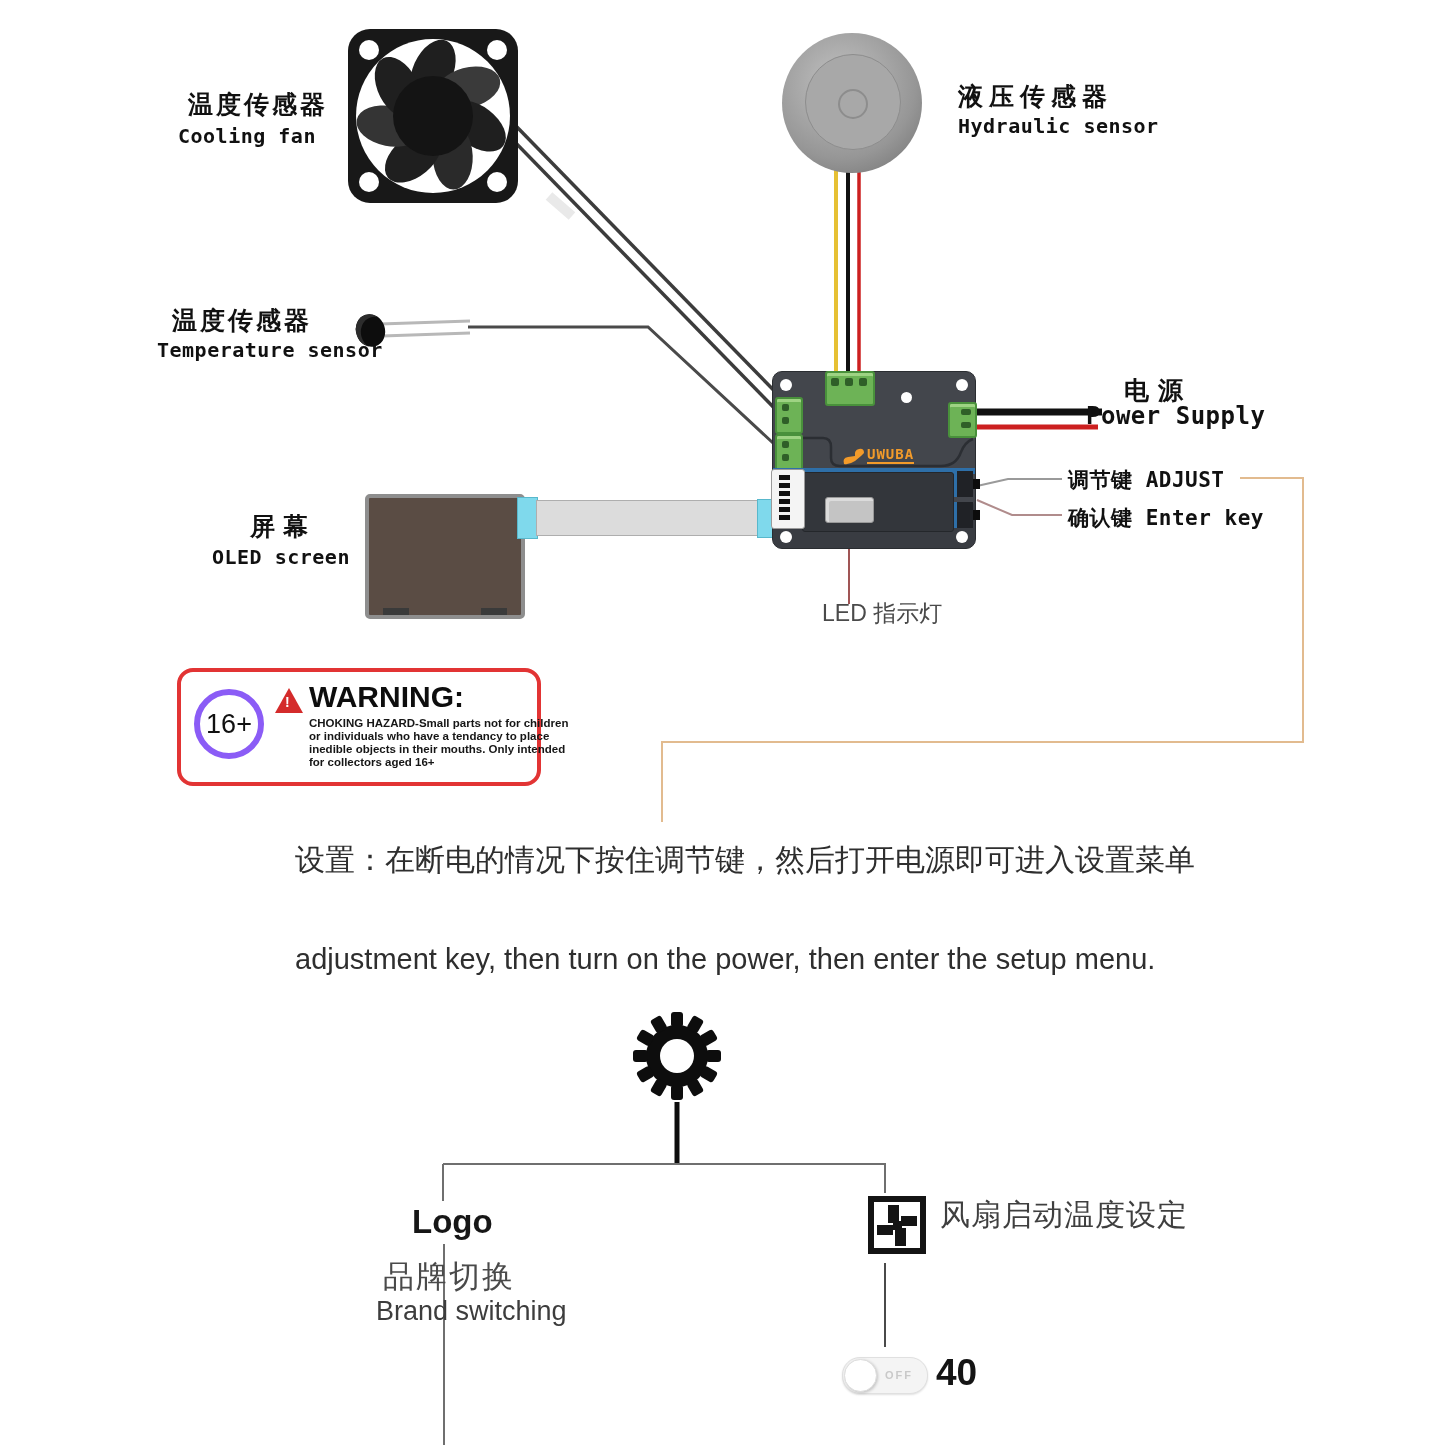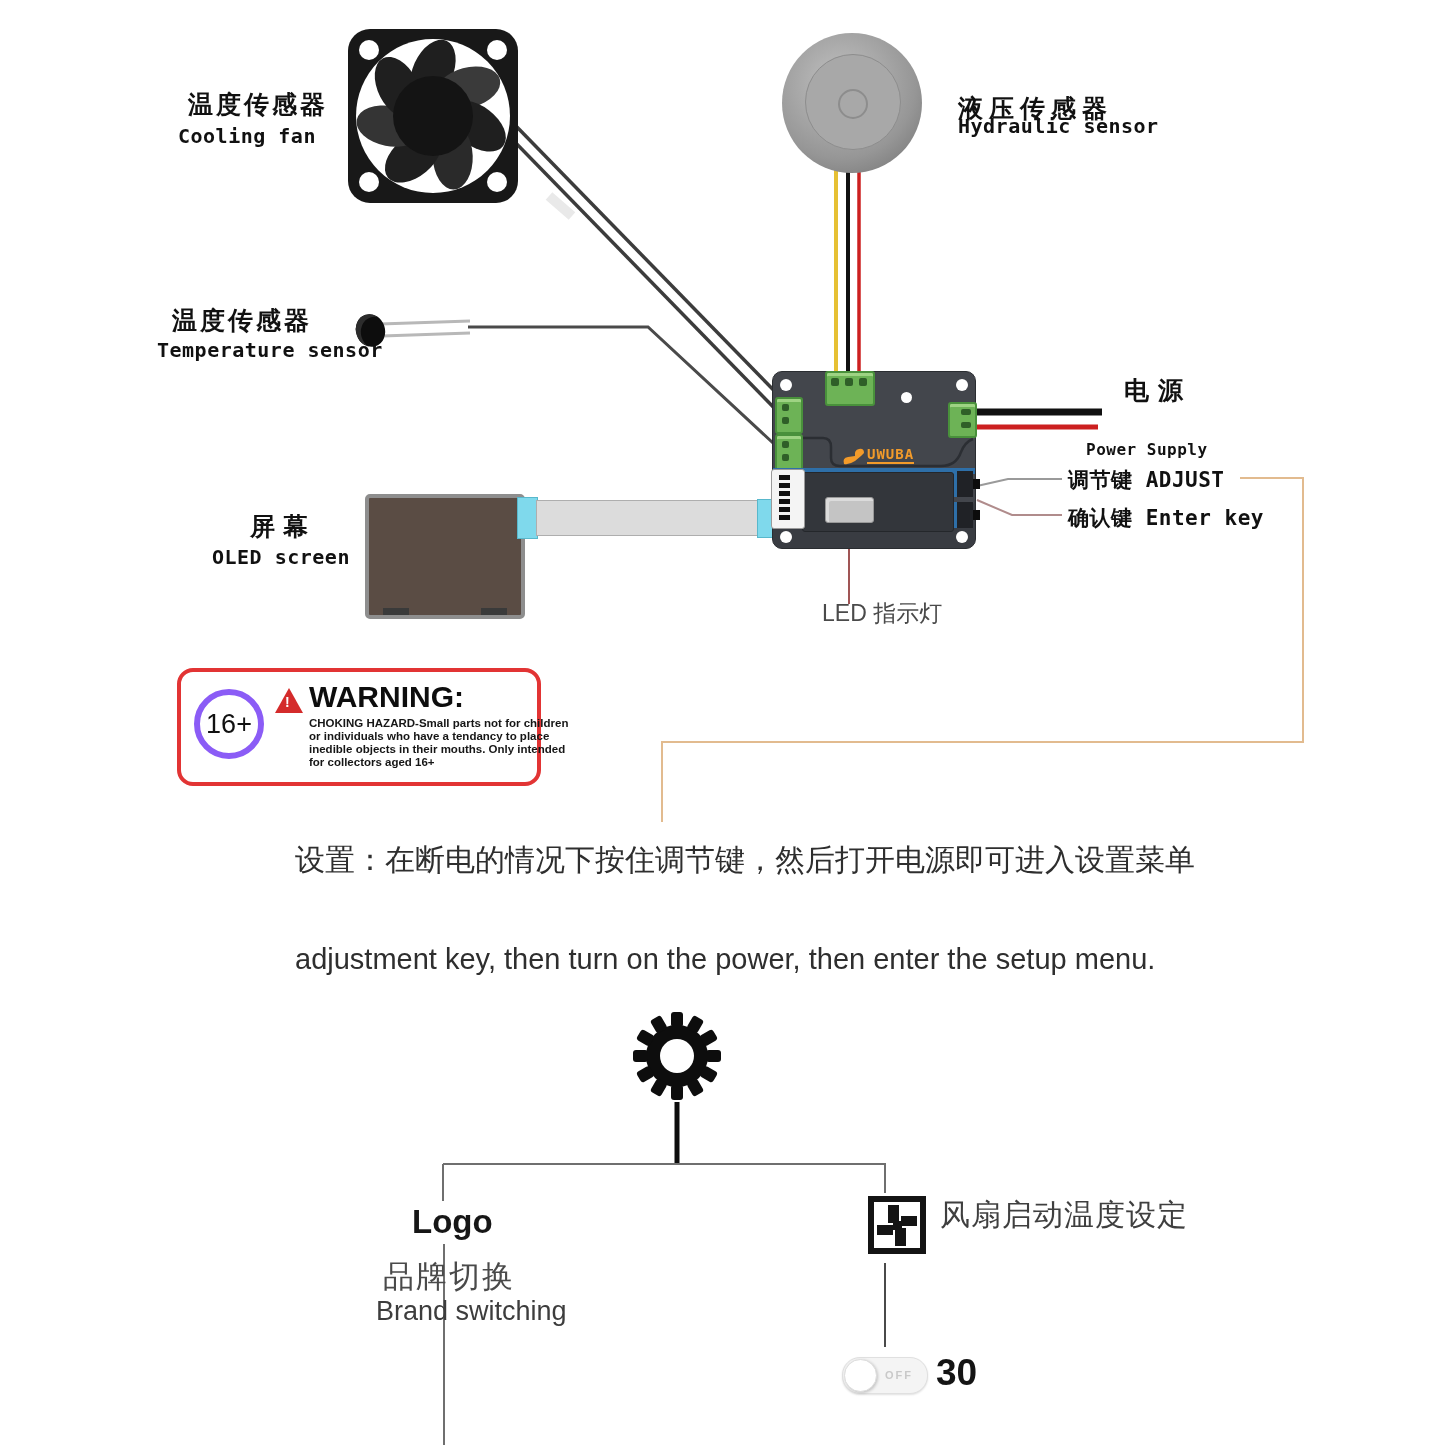--- a/index.html
+++ b/index.html
@@ -144,21 +144,21 @@
       <circle cx="150" cy="154" r="10" fill="#fff"></circle>
   </svg>
   <div class="abs layer3 cn-label" style="left:188px;top:88px;">温度传感器</div>
   <div class="abs layer3 mono-label" style="left:178px;top:124px;">Cooling fan</div>
 
   <div class="abs layer2" id="hyd-outer">
     <div id="hyd-inner">
       <div id="hyd-center"></div>
     </div>
   </div>
-  <div class="abs layer3 cn-label" style="left:958px;top:92px;letter-spacing:6px;text-align:center;">液压传感器</div>
+  <div class="abs layer3 cn-label" style="left:958px;top:80px;letter-spacing:6px;text-align:center;">液压传感器</div>
   <div class="abs layer3 mono-label" style="left:958px;top:114px;">Hydraulic sensor</div>
 
   <div class="abs layer2" id="therm-bead"></div>
   <div class="abs layer3 cn-label" style="left:172px;top:304px;">温度传感器</div>
   <div class="abs layer3 mono-label" style="left:157px;top:338px;">Temperature sensor</div>
 
   <div class="abs layer2" id="oled">
     <div class="oled-notch" style="left:14px;"></div>
     <div class="oled-notch" style="right:14px;"></div>
   </div>
@@ -212,21 +212,21 @@
       </div>
     <div id="led"></div>
 
     <div class="side-btn" style="left:181px;top:99px;"></div>
     <div class="btn-nub" style="left:200px;top:107px;"></div>
     <div class="side-btn" style="left:181px;top:130px;"></div>
     <div class="btn-nub" style="left:200px;top:138px;"></div>
   </div>
 
   <div class="abs layer3 cn-label" style="left:1124px;top:374px;letter-spacing:9px;">电源</div>
-  <div class="abs layer3 mono-label" style="left:1086px;top:402px;font-size:16px;margin-top:38px;">Power Supply</div>
+  <div class="abs layer3 mono-label" style="left:1086px;top:402px;font-size:24px;">Power Supply</div>
   <div class="abs layer3 mono-label" style="left:1068px;top:466px;font-size:21px;">调节键 ADJUST</div>
   <div class="abs layer3 mono-label" style="left:1068px;top:504px;font-size:21px;">确认键 Enter key</div>
   <div class="abs layer3" style="left:822px;top:598px;font-size:23px;font-weight:500;color:#4a4a4a;white-space:nowrap;">LED 指示灯</div>
 
   <div class="abs layer2" id="warnbox">
     <div id="age-circle">16+</div>
     <div id="warn-tri">
         <span>!</span>
       </div>
     <div id="warn-title">WARNING:</div>
@@ -271,15 +271,15 @@
       <rect x="27" y="32" width="11" height="18"></rect>
       <rect x="25" y="25" width="9" height="9"></rect>
     </g>
   </svg>
   <div class="abs layer3" style="left:940px;top:1195px;font-size:30px;font-weight:500;color:#3f3f3f;letter-spacing:1px;">风扇启动温度设定</div>
 
   <div class="abs layer2" id="toggle">
     <div id="toggle-knob"></div>
     <span id="toggle-label">OFF</span>
   </div>
-  <div class="abs layer3" style="left:936px;top:1352px;font-size:37px;font-weight:700;color:#141414;">30</div>
+  <div class="abs layer3" style="left:936px;top:1352px;font-size:37px;font-weight:700;color:#141414;">40</div>
 
 </div>
 
 </body></html>

